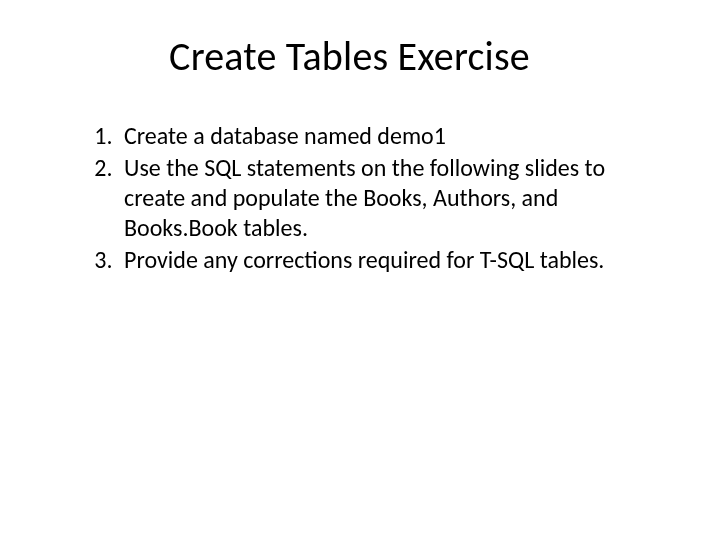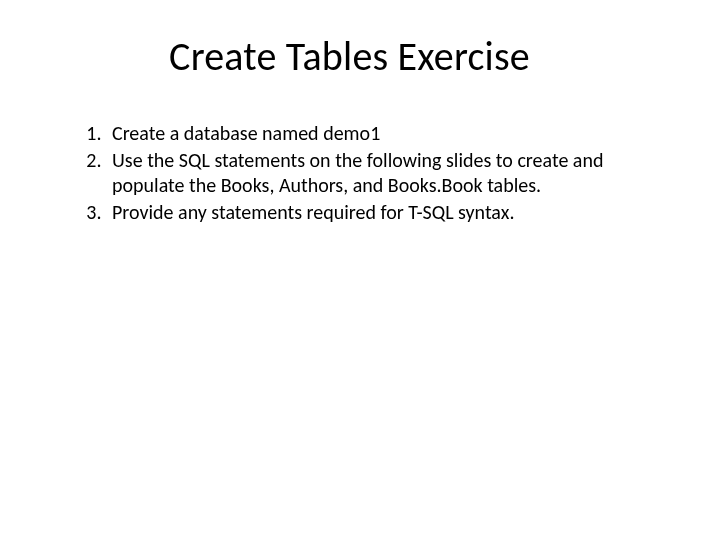--- a/index.html
+++ b/index.html
@@ -18,34 +18,34 @@
     padding: 24px 81px 0 60px;
   }
   .title {
     text-align: center;
     font-size: 40px;
     font-weight: 400;
     margin: 8px 0 40px 0;
     letter-spacing: 0.2px;
   }
   ol.body {
-    margin: 0;
+    margin: 12px;
     padding-left: 46px;
-    font-size: 20px;
+    font-size: 24px;
     line-height: 1.25;
   }
   ol.body li {
     margin-bottom: 2px;
     padding-left: 6px;
   }
 </style>
 </head>
 <body>
 
 <div class="slide">
   <h1 class="title">Create Tables Exercise</h1>
 
   <ol class="body">
     <li>Create a database named demo1</li>
     <li>Use the SQL statements on the following slides to create and populate the Books, Authors, and Books.Book tables.</li>
-    <li>Provide any statements required for T-SQL syntax.</li>
+    <li>Provide any corrections required for T-SQL tables.</li>
   </ol>
 </div>
 
 </body></html>

